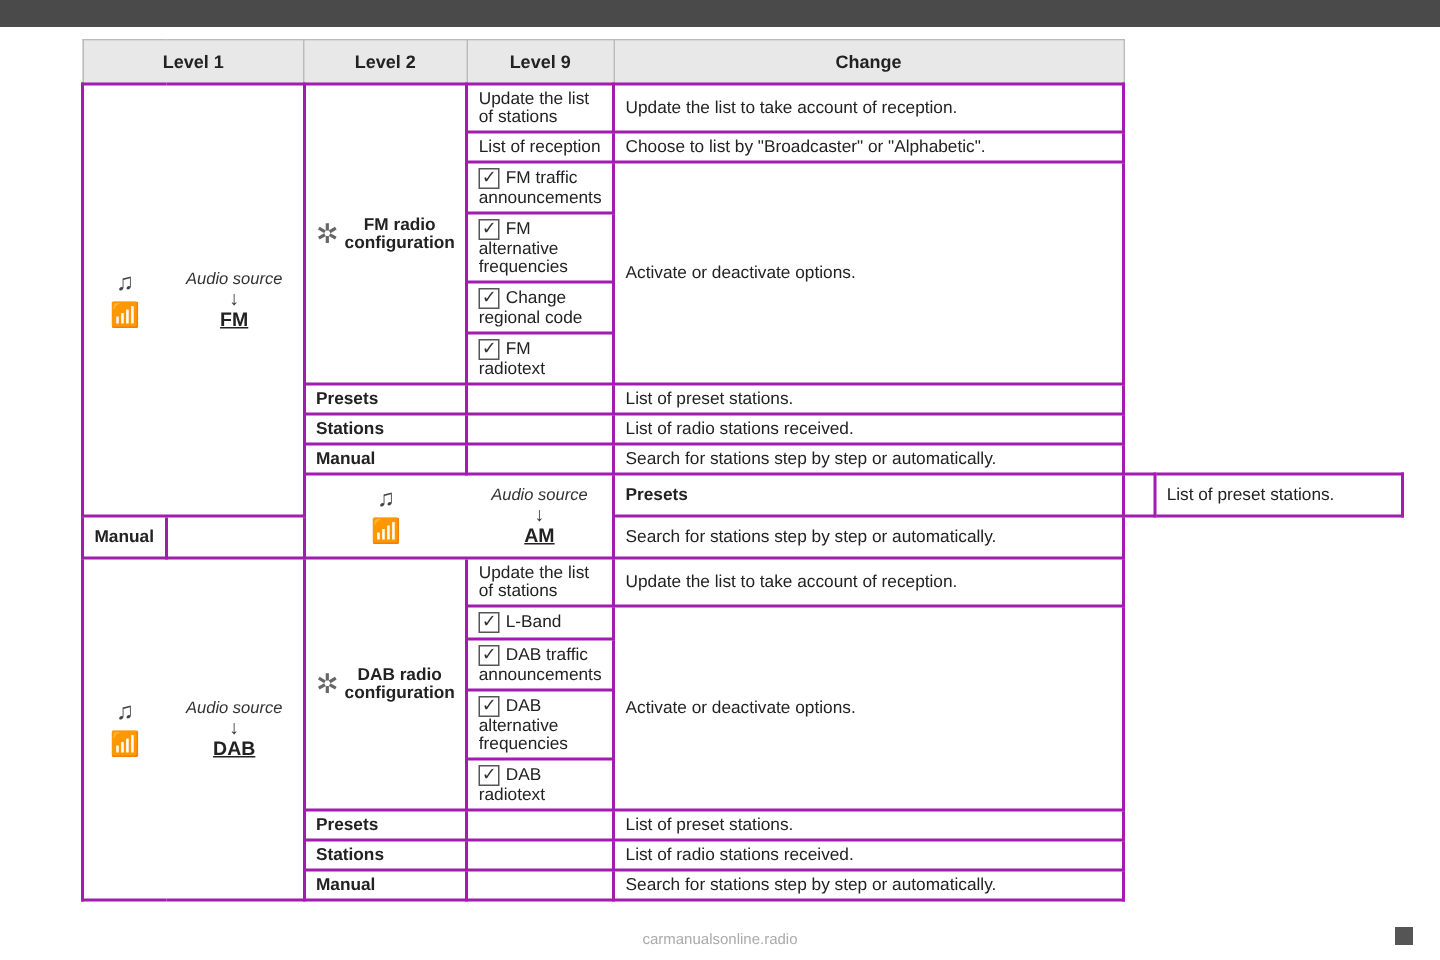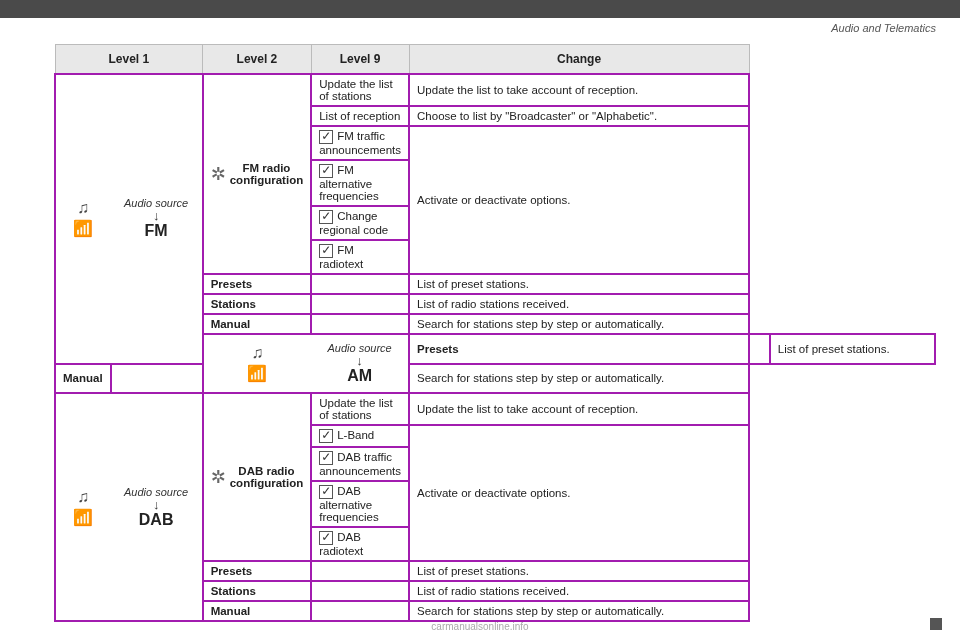--- a/index.html
+++ b/index.html
@@ -61,21 +61,22 @@
     }
     .arrow-down {
       display: block;
       text-align: center;
       font-size: 13px;
       color: #333;
       line-height: 1;
     }
     .fm-label, .am-label, .dab-label {
       font-weight: bold;
-      font-size: 16px;
+      font-size: 13px;
+      text-decoration: underline;
     }
     .icon-music {
       display: inline-block;
       font-size: 16px;
       color: #444;
     }
     .icon-antenna {
       display: inline-block;
       font-size: 16px;
       color: #444;
@@ -131,21 +132,20 @@
       font-size: 10px;
       color: #aaa;
       white-space: nowrap;
     }
   </style>
 </head>
 <body>
 
 <div class="page">
   <div class="header-bar"></div>
-  <div class="page-title">Audio and Telematics</div>
 
   <div class="table-container">
     <table>
       <thead>
         <tr>
           <th colspan="2">Level 1</th>
           <th>Level 2</th>
           <th>Level 9</th>
           <th>Change</th>
         </tr>
@@ -298,14 +298,14 @@
           <td><strong>Manual</strong></td>
           <td></td>
           <td>Search for stations step by step or automatically.</td>
         </tr>
 
       </tbody>
     </table>
   </div>
 
   <div class="bottom-bar"></div>
-  <div class="watermark">carmanualsonline.info</div>
+  <div class="watermark">carmanualsonline.radio</div>
 </div>
 
 </body></html>

